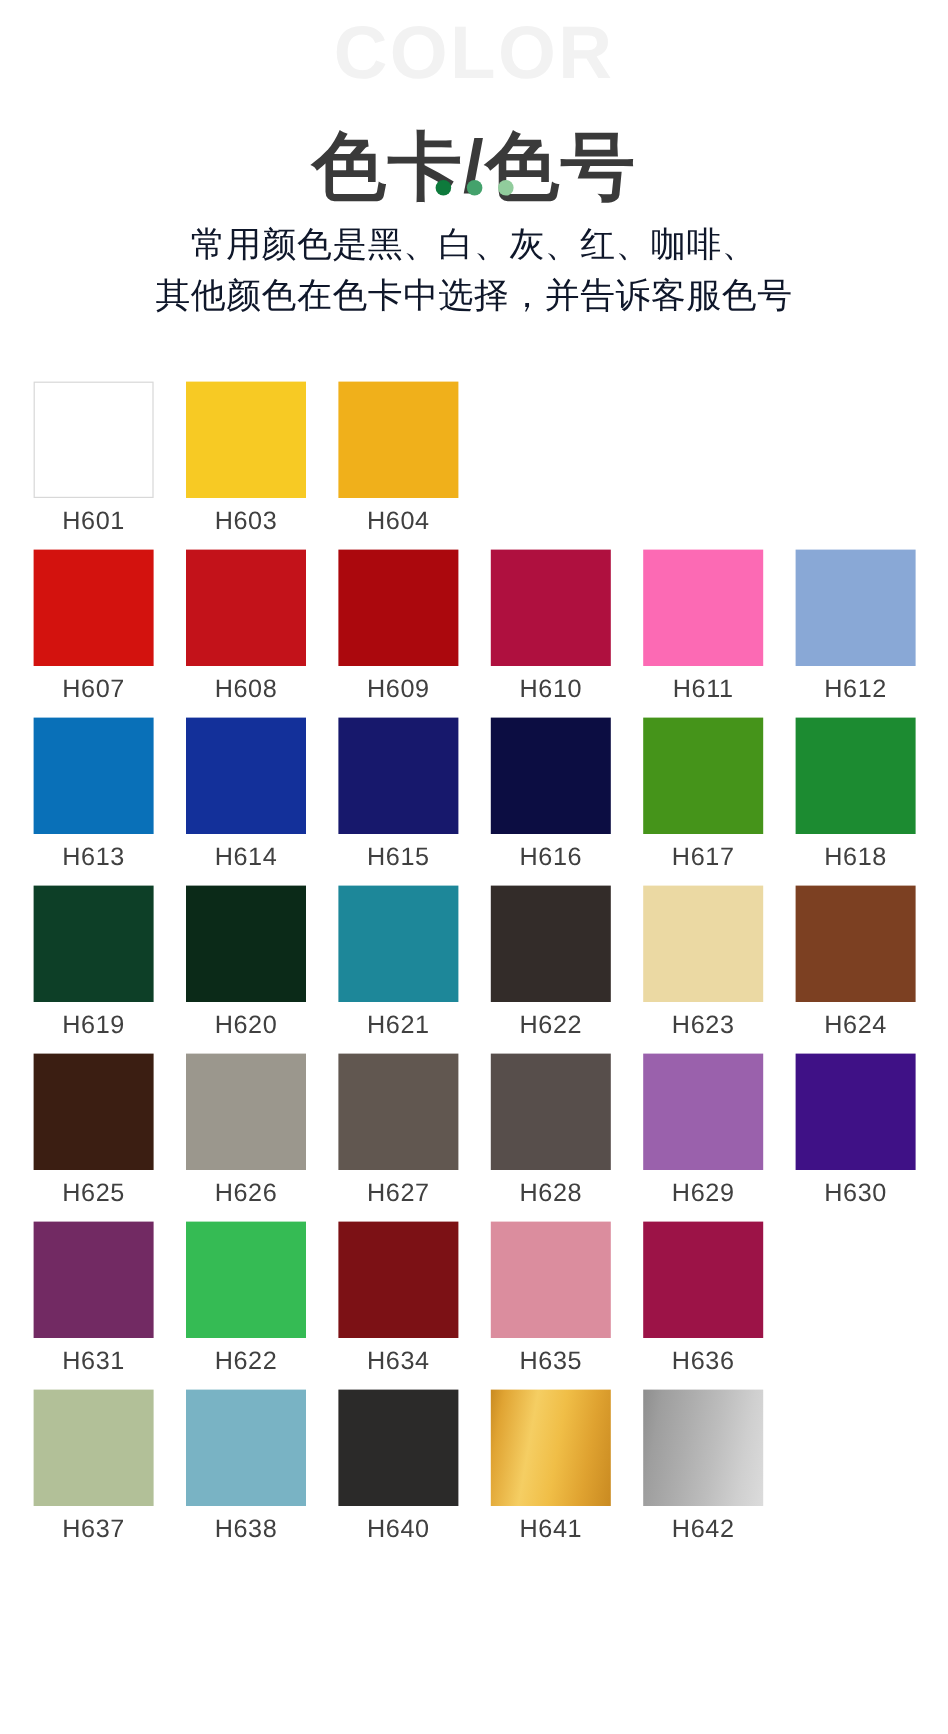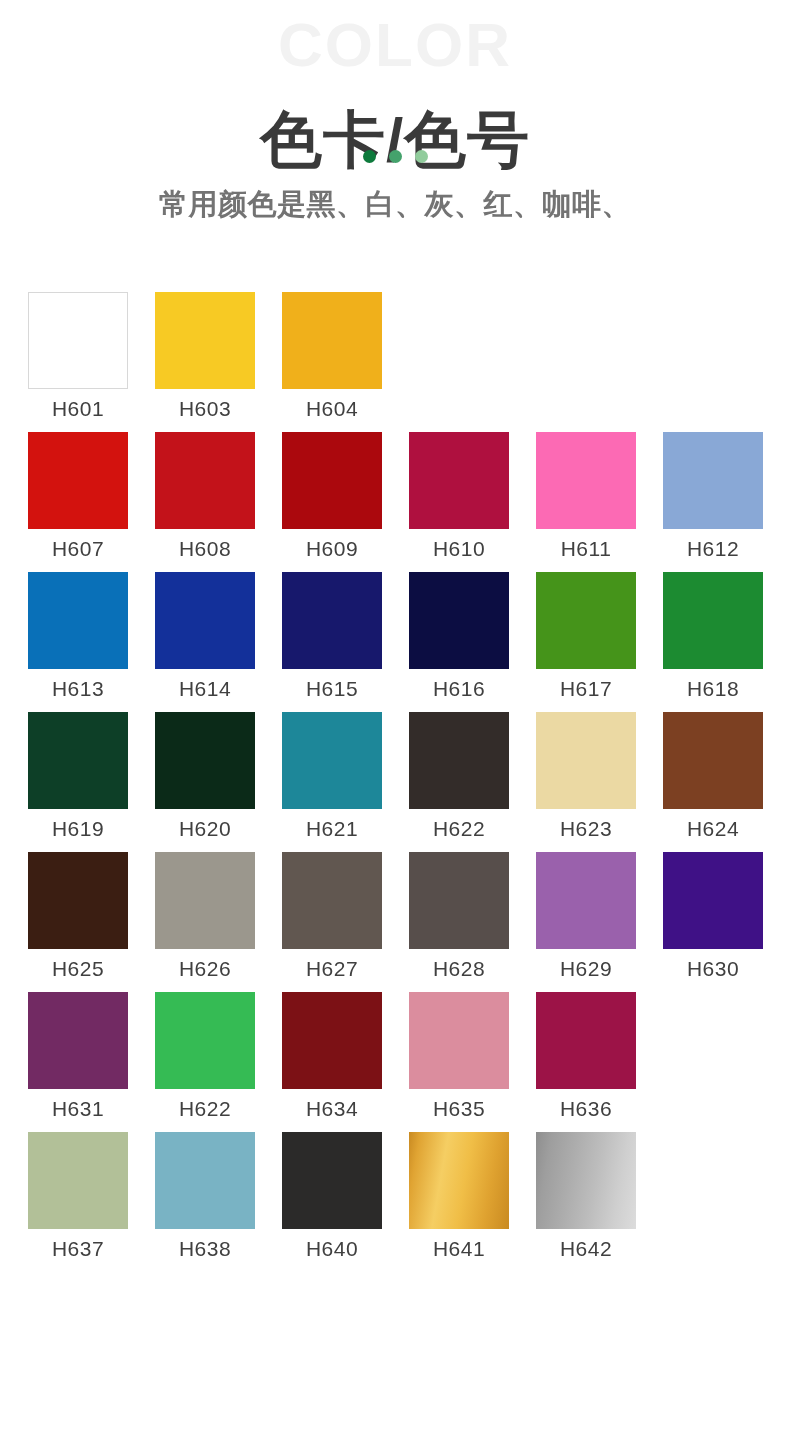--- a/index.html
+++ b/index.html
@@ -65,33 +65,32 @@
     border-radius: 50%;
     display: block;
   }
   .subtitle {
     position: absolute;
     top: 183px;
     left: 0;
     width: 790px;
     text-align: center;
     font-size: 29px;
-    color: #737373;
+    color: #0f172a;
     line-height: 1.48;
     letter-spacing: 0.5px;
-    font-weight: bold;
   }
   .subtitle .line {
     display: block;
   }
 
   
   .grid {
     position: absolute;
-    top: 292px;
+    top: 318px;
     left: 28px;
     width: 734px;
   }
   .row {
     display: flex;
     gap: 27px;
     margin-bottom: 13px;
   }
   .cell {
     width: 100px;
@@ -123,20 +122,21 @@
 <div class="header">
   <div class="watermark">COLOR</div>
   <h1 class="page-title">色卡/色号</h1>
   <div class="dots">
     <span class="dot" style="background: rgb(14, 122, 60);"></span>
     <span class="dot" style="background: rgb(68, 162, 108);"></span>
     <span class="dot" style="background: rgb(145, 204, 156);"></span>
   </div>
   <div class="subtitle">
     <span class="line">常用颜色是黑、白、灰、红、咖啡、</span>
+    <span class="line">其他颜色在色卡中选择，并告诉客服色号</span>
   </div>
 </div>
 
 <div class="grid" id="swatch-grid">
     <div class="row">
       <div class="cell">
         <div class="chip bordered" style="background: rgb(255, 255, 255);"></div>
         <div class="chip-label">H601</div>
       </div>
       <div class="cell">

